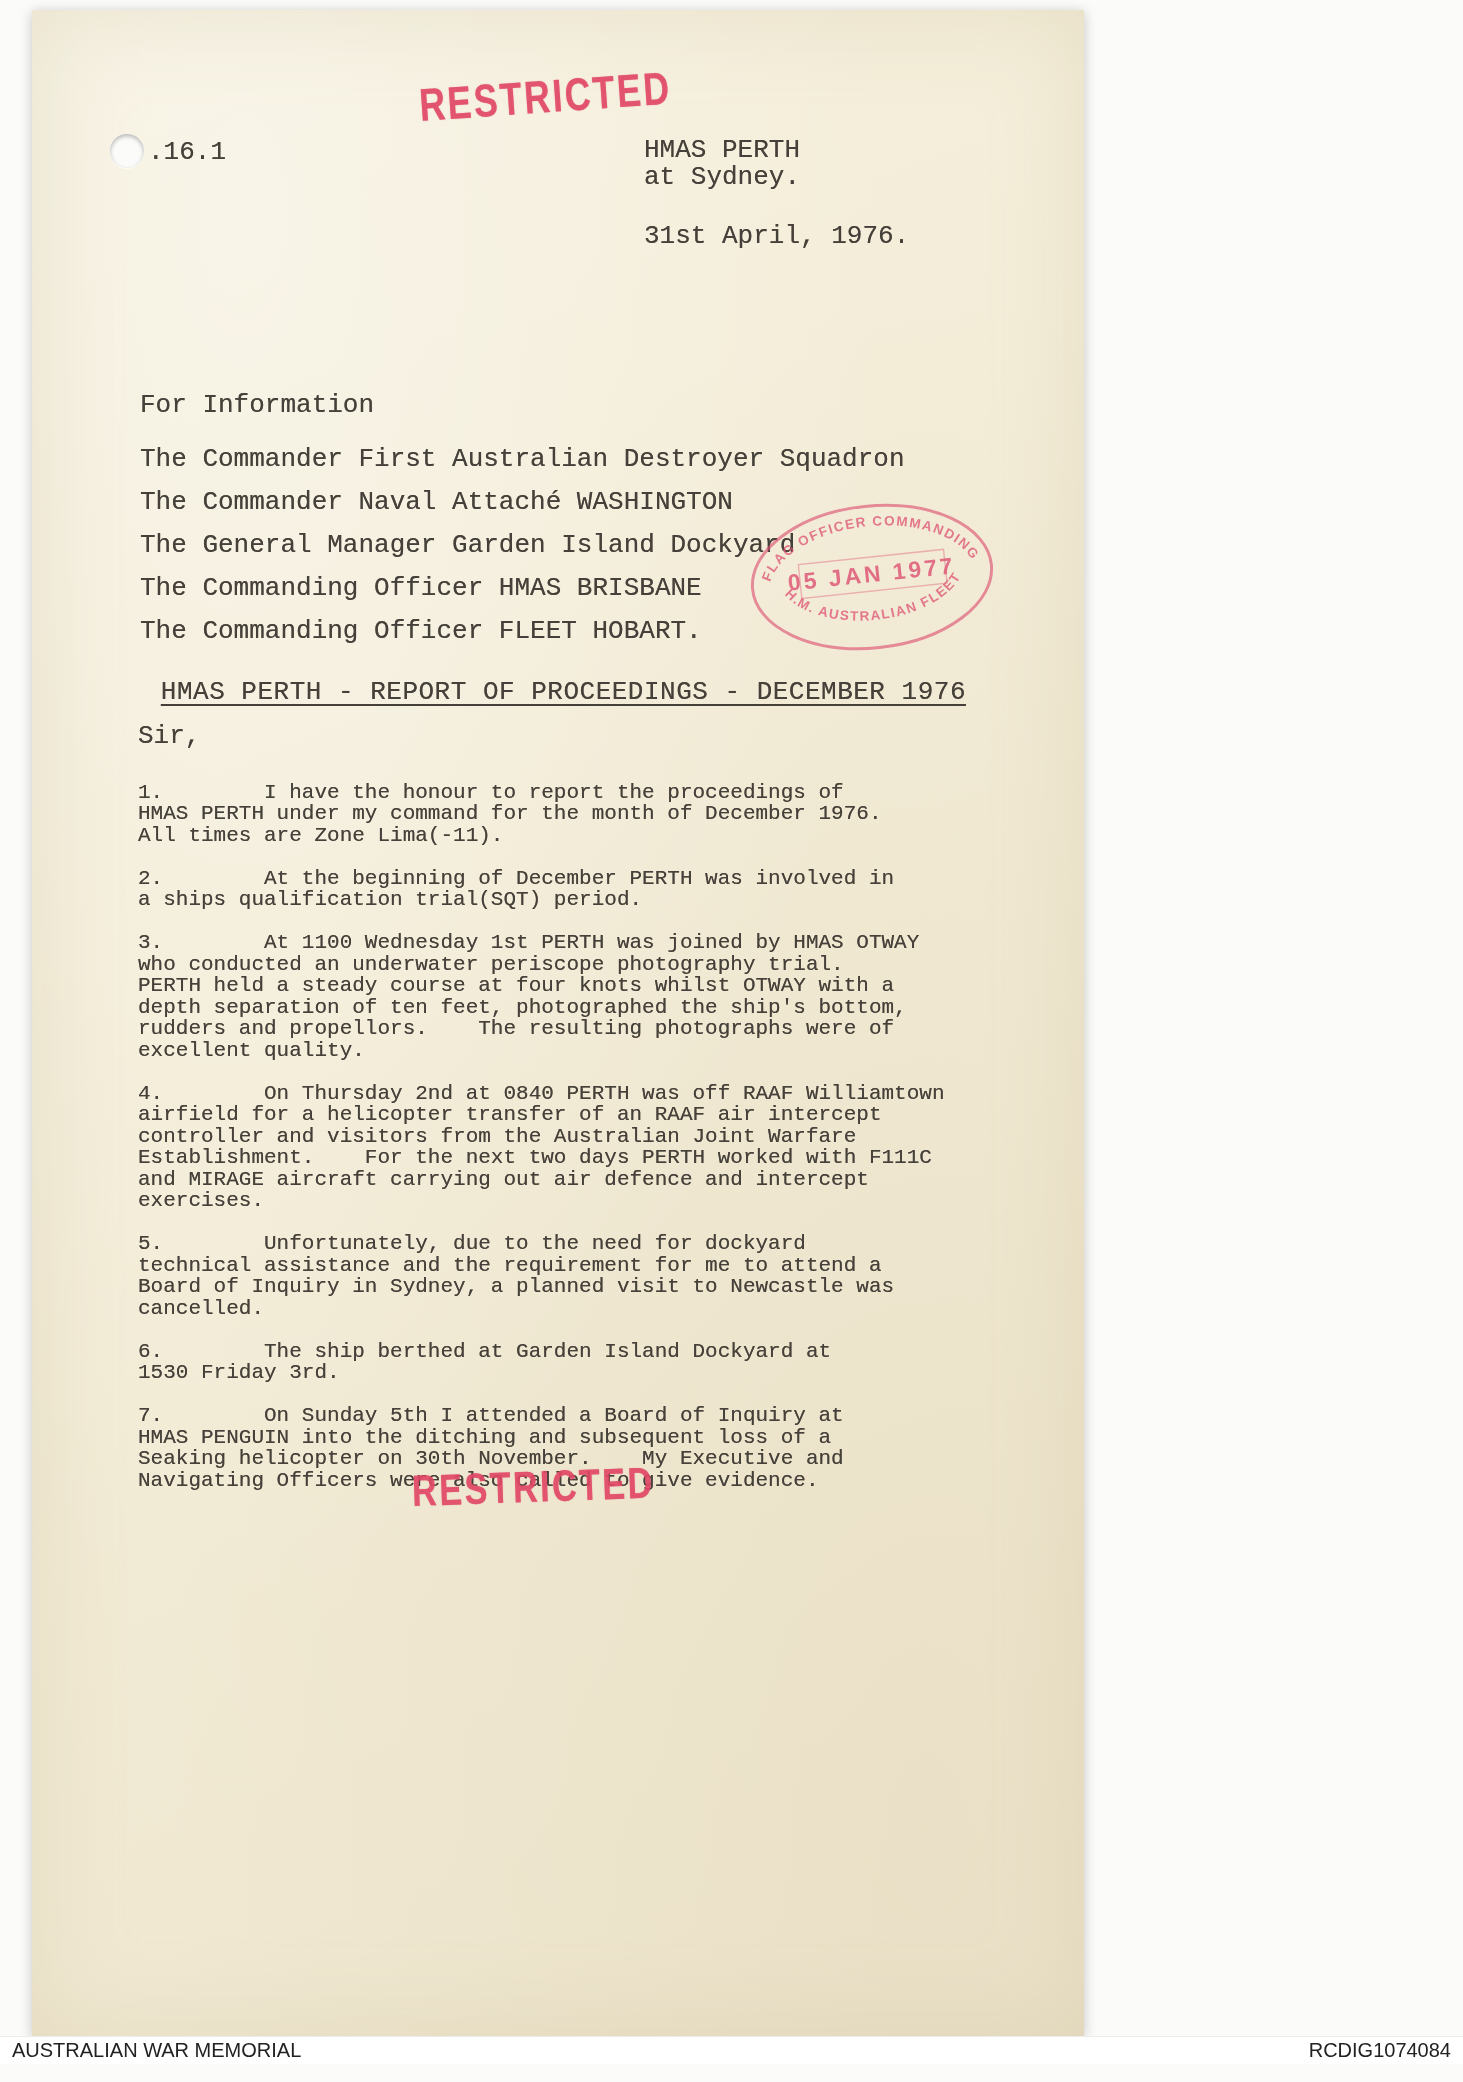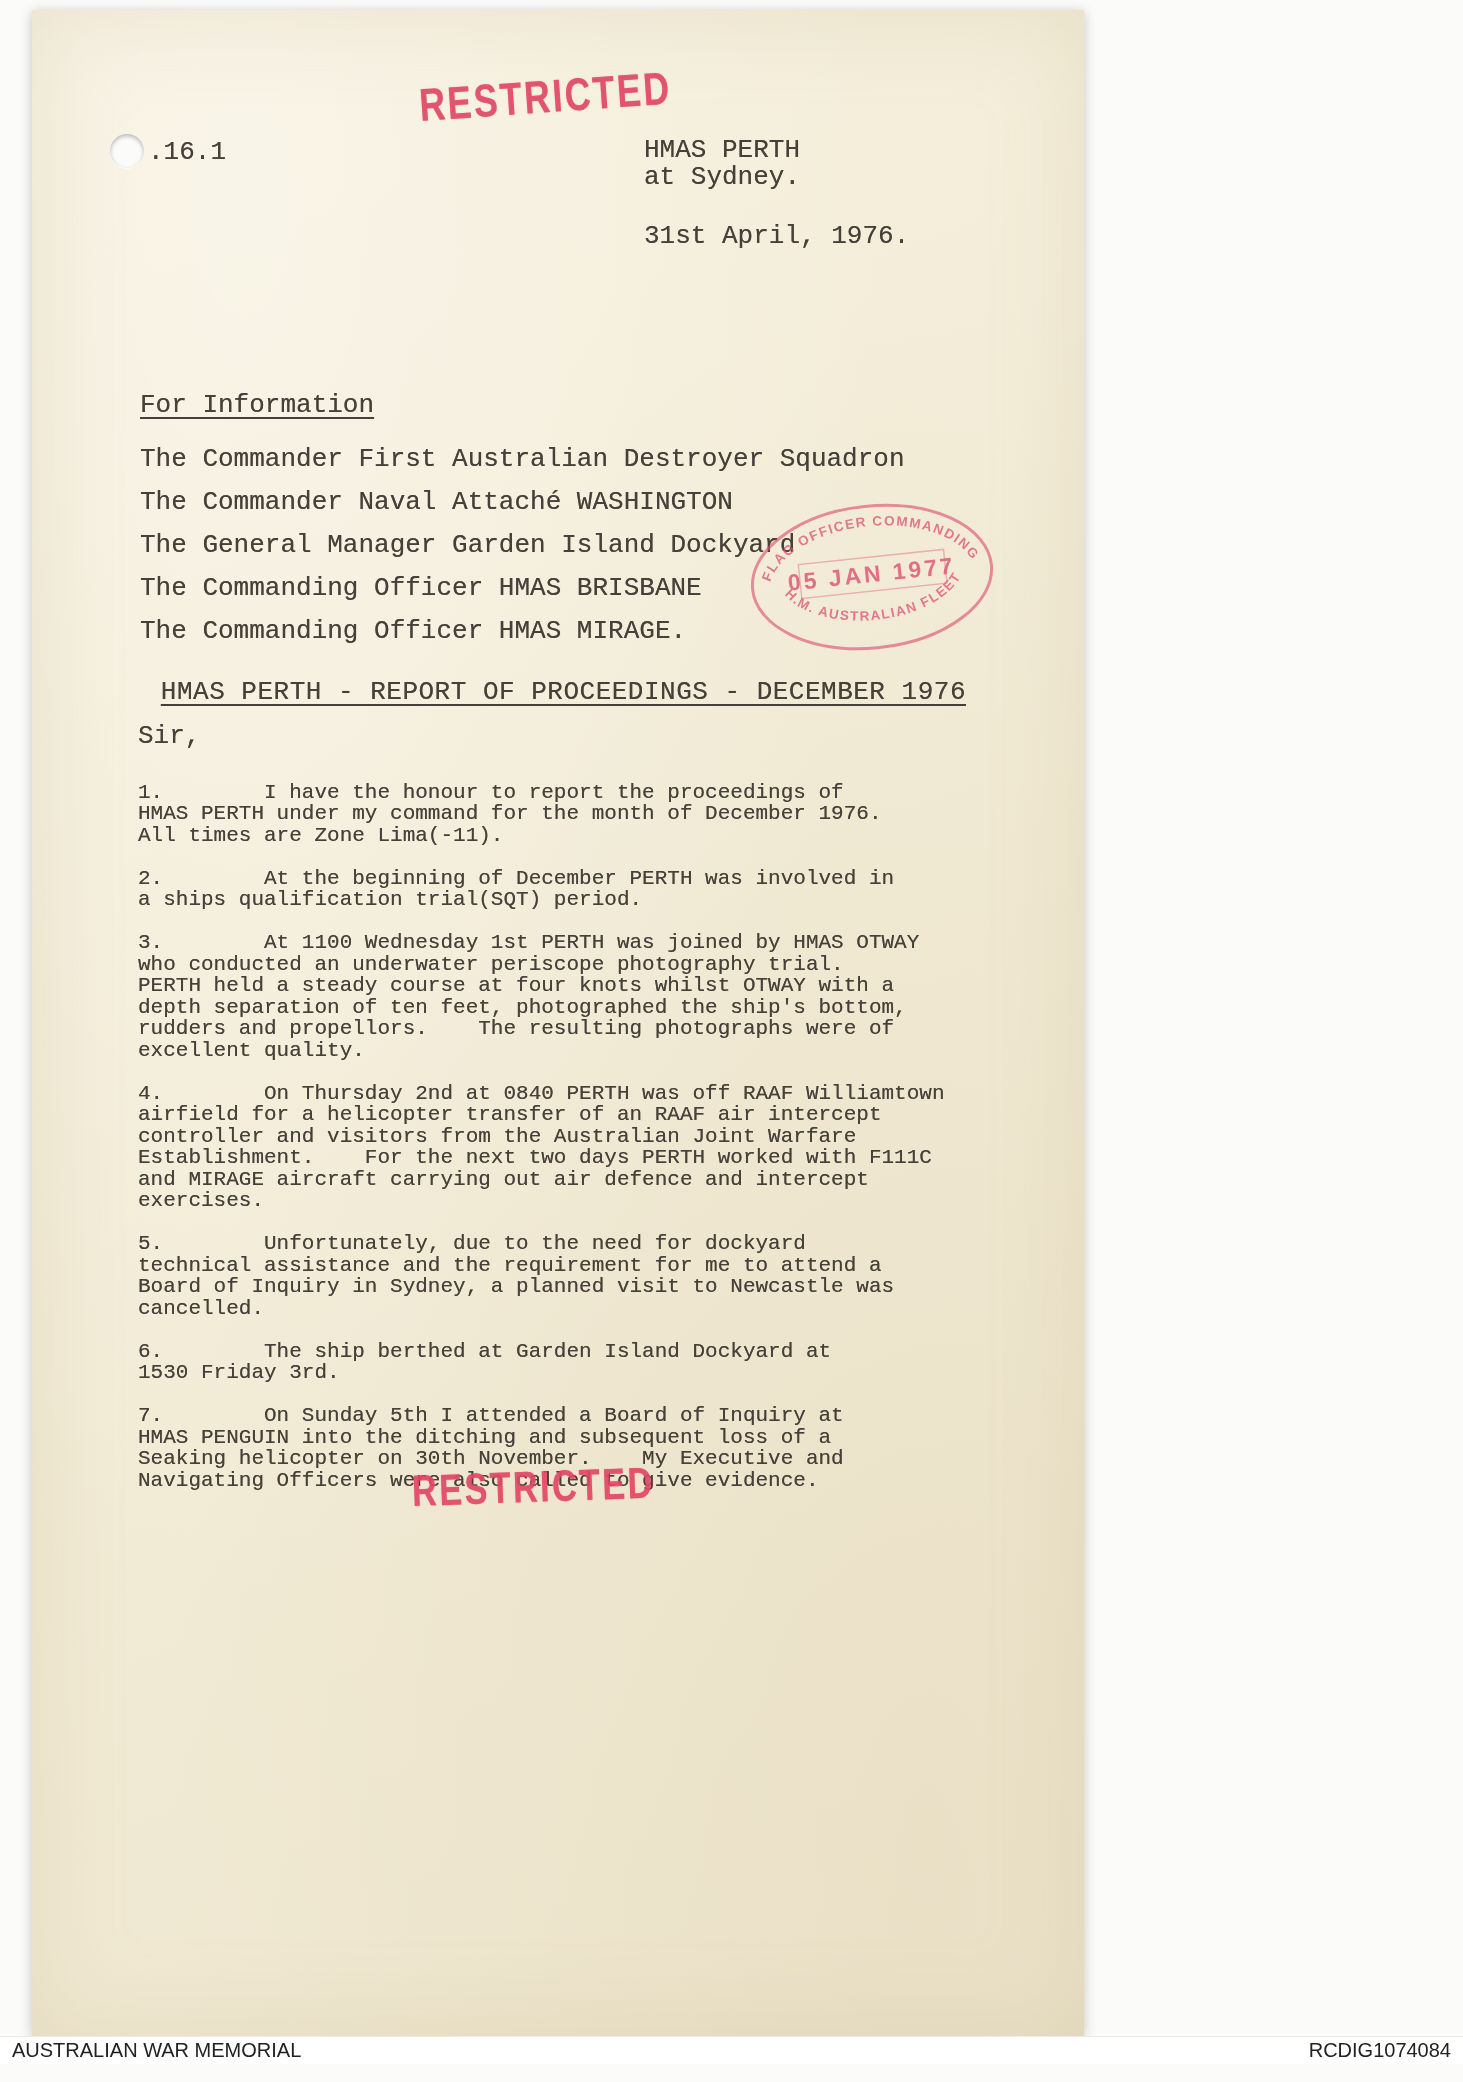--- a/index.html
+++ b/index.html
@@ -22,21 +22,21 @@
     text-shadow:0 0 0.6px rgba(70,62,50,0.65);
     white-space:pre-wrap;position:absolute;
   }
   .wide{line-height:27px;}
   .ref{left:116px;top:132px;}
   .letterhead{left:612px;top:127px;}
   .dateline{left:612px;top:216px;}
   .addressee{left:108px;top:301px;}
   .for-info{
     left:108px;top:385px;
-    text-decoration:underline;text-decoration-thickness:1.5px;text-underline-offset:5px;
+    text-decoration-thickness:1.5px;text-underline-offset:5px;
   }
   .recipients{position:absolute;left:108px;top:428px;}
   .recipients .tw{position:static;display:block;line-height:43px;}
   .title{
     left:90px;top:672px;width:844px;text-align:right;
     text-decoration:underline;text-decoration-thickness:2px;text-underline-offset:5px;
     letter-spacing:0.5px;
   }
   .body-block{position:absolute;left:106px;top:716px;width:844px;}
   .salutation{position:static;display:block;margin:0 0 34px 0;}
@@ -94,21 +94,21 @@
   <div class="tw dateline">31st April, 1976.</div>
 
 
   <div class="tw for-info">For Information</div>
 
   <div class="recipients">
     <div class="tw">The Commander First Australian Destroyer Squadron</div>
     <div class="tw">The Commander Naval Attaché WASHINGTON</div>
     <div class="tw">The General Manager Garden Island Dockyard</div>
     <div class="tw">The Commanding Officer HMAS BRISBANE</div>
-    <div class="tw">The Commanding Officer HMAS MIRAGE.</div>
+    <div class="tw">The Commanding Officer FLEET HOBART.</div>
   </div>
 
   <svg class="oval-stamp" width="256" height="154" viewBox="0 0 256 154">
     <ellipse class="stamp-line" cx="128" cy="77" rx="120" ry="71"></ellipse>
     <path id="arcTop" d="M 24 84 A 104 58 0 0 1 232 84" fill="none"></path>
     <path id="arcBot" d="M 34 68 A 94 52 0 0 0 222 68" fill="none"></path>
     <text class="stamp-text small">
       <textPath href="#arcTop" startOffset="50%" text-anchor="middle">FLAG OFFICER COMMANDING</textPath>
     </text>
     <text class="stamp-text small">

